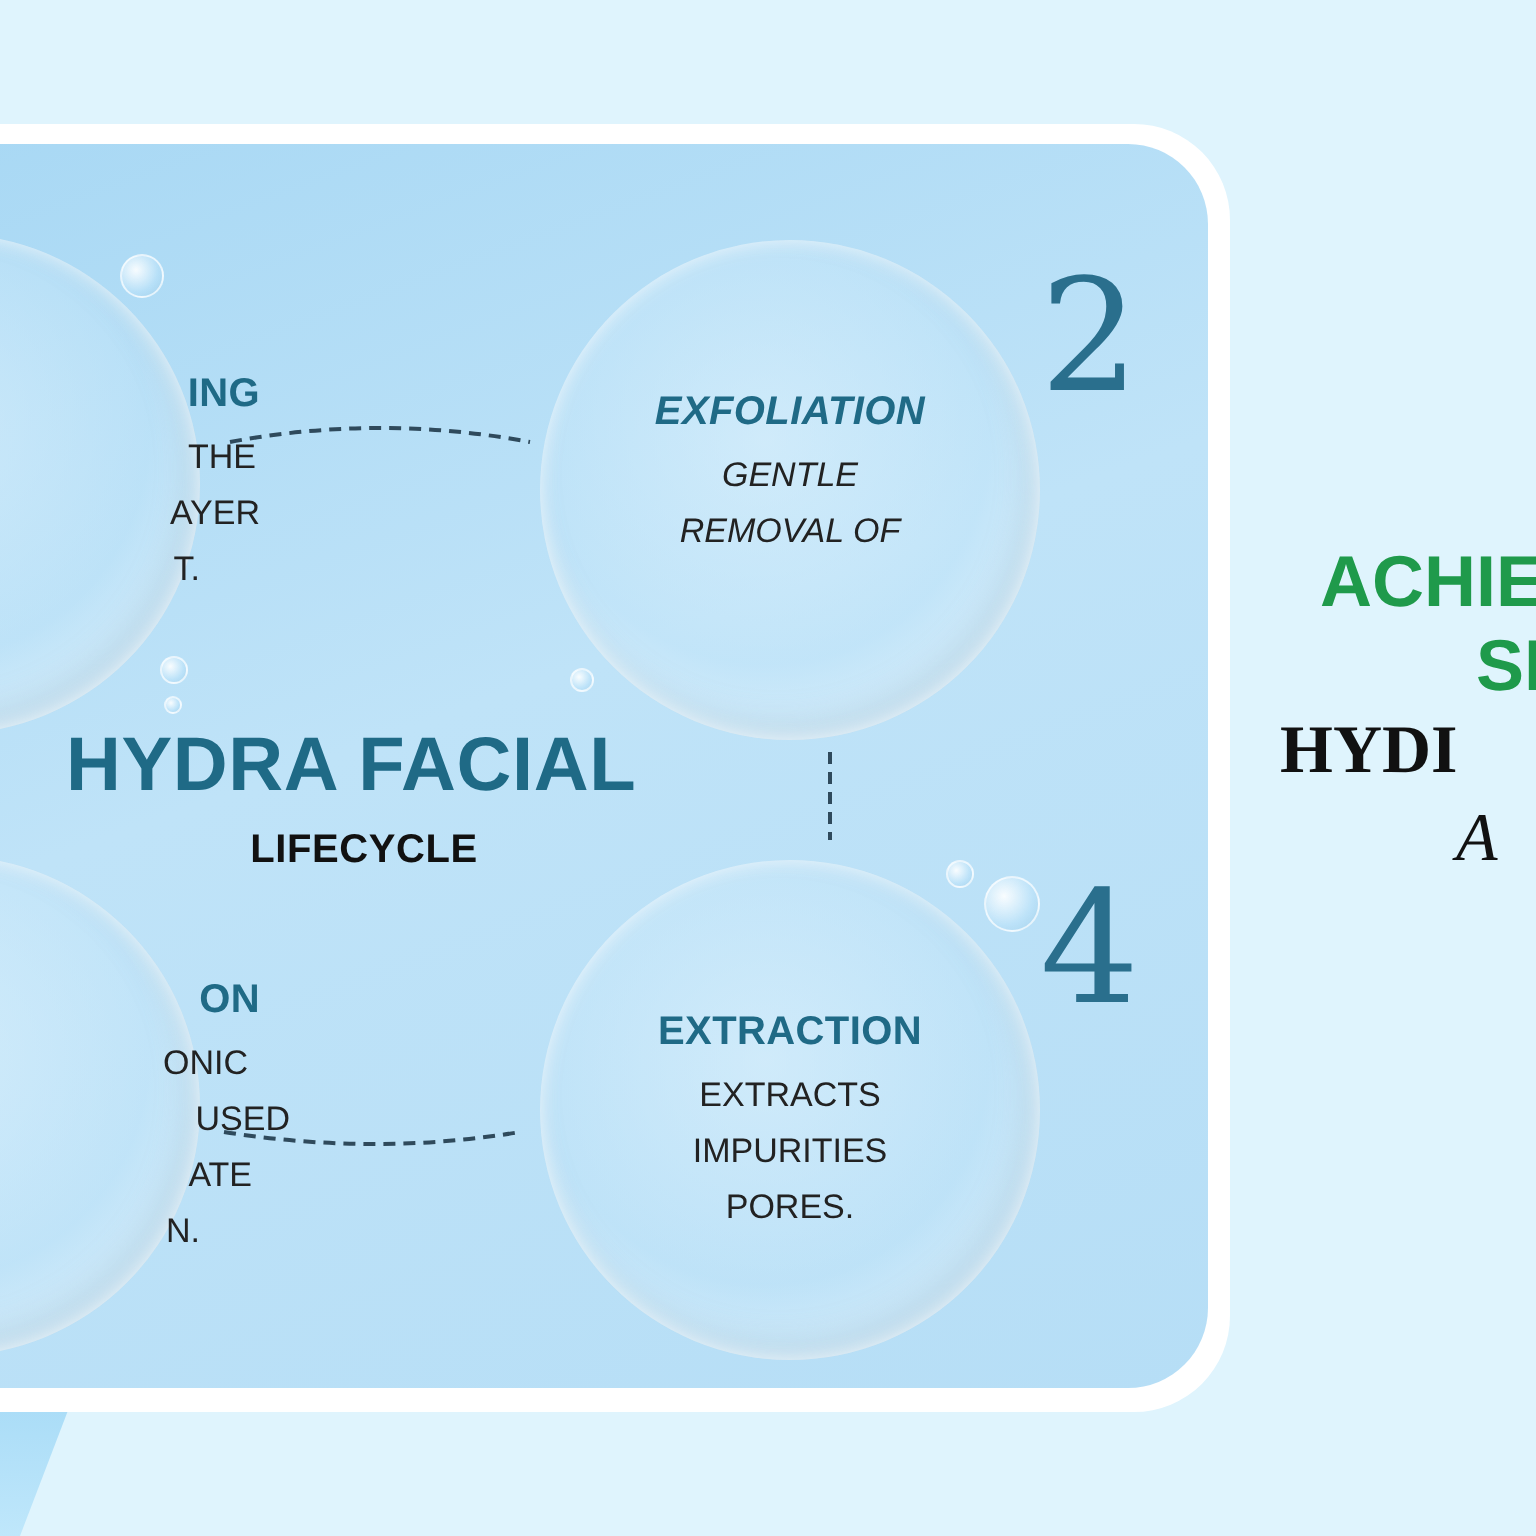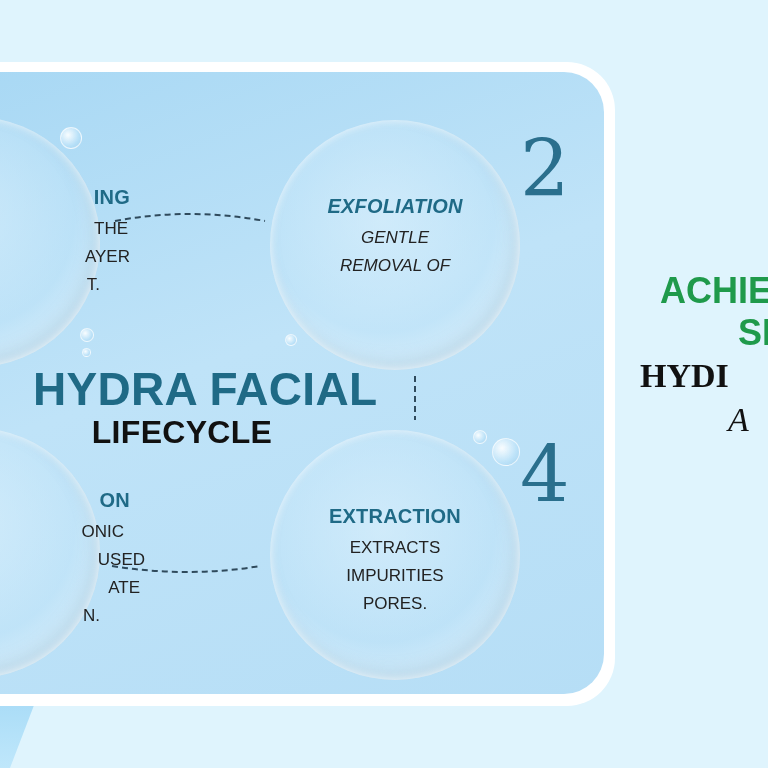--- a/index.html
+++ b/index.html
@@ -39,26 +39,26 @@
       position: absolute; border-radius: 50%;
       background: radial-gradient(circle at 35% 35%, rgba(255,255,255,0.9), rgba(190,228,250,0.5) 60%, rgba(150,200,230,0.6) 100%);
       border: 1px solid rgba(255,255,255,0.7);
     }
     .num {
       position: absolute; font-family: "DejaVu Serif", serif; font-size: 78px; line-height: 1;
       color: #2a6f8d; font-weight: normal;
     }
     .dash { position: absolute; }
     .center-title {
-      position: absolute; left: 33px; top: 362px; width: 298px; text-align: center;
-      color: #1f6a86; font-weight: bold; font-size: 46px; letter-spacing: 0.3px; white-space: nowrap;
+      position: absolute; left: 33px; top: 362px; width: 298px; text-align: left;
+      color: #1f6a86; font-weight: bold; font-size: 38px; letter-spacing: 0.3px; white-space: nowrap;
     }
     .center-sub {
       position: absolute; left: 33px; top: 414px; width: 298px; text-align: center;
-      color: #111; font-weight: bold; font-size: 32px; letter-spacing: 0.3px;
+      color: #111; font-weight: bold; font-size: 20px; letter-spacing: 0.3px;
     }
     .right-text { position: absolute; left: 660px; top: 270px; width: 300px; }
     .rt-green { color: #1f9a4b; font-weight: 900; font-size: 36px; line-height: 42px; white-space: nowrap; }
     .rt-black { font-family: "Liberation Serif", serif; color: #111; font-weight: bold; font-size: 34px; line-height: 44px; white-space: nowrap; }
     .rt-italic { font-family: "Liberation Serif", serif; color: #111; font-style: italic; font-size: 34px; line-height: 44px; }
   </style>
 </head>
 <body>
 
 <div class="diag"></div>
@@ -104,21 +104,21 @@
 <div class="num" style="left:520px;top:130px;">2</div>
 
 <div class="center-title">HYDRA FACIAL</div>
 <div class="center-sub">LIFECYCLE</div>
 
 <div class="bubble" style="left:-150px;top:428px;">
   <div class="bubble-text" style="left:40px;top:6px;">
     <div class="b-title" style="align-self:flex-end;margin-right:10px;">ON</div>
     <div class="b-line" style="align-self:flex-end;margin-right:16px;">ONIC</div>
     <div class="b-line" style="align-self:flex-end;margin-right:-5px;">USED</div>
-    <div class="b-line" style="align-self:flex-end;">ATE</div>
+    <div class="b-line" style="align-self:flex-end;margin-right:14px;">ATE</div>
     <div class="b-line" style="align-self:flex-end;margin-right:40px;">N.</div>
   </div>
 </div>
 
 <div class="bubble" style="left:270px;top:430px;">
   <div class="bubble-text" style="top:6px;">
     <div class="b-title">EXTRACTION</div>
     <div class="b-line">EXTRACTS</div>
     <div class="b-line">IMPURITIES</div>
     <div class="b-line">PORES.</div>

